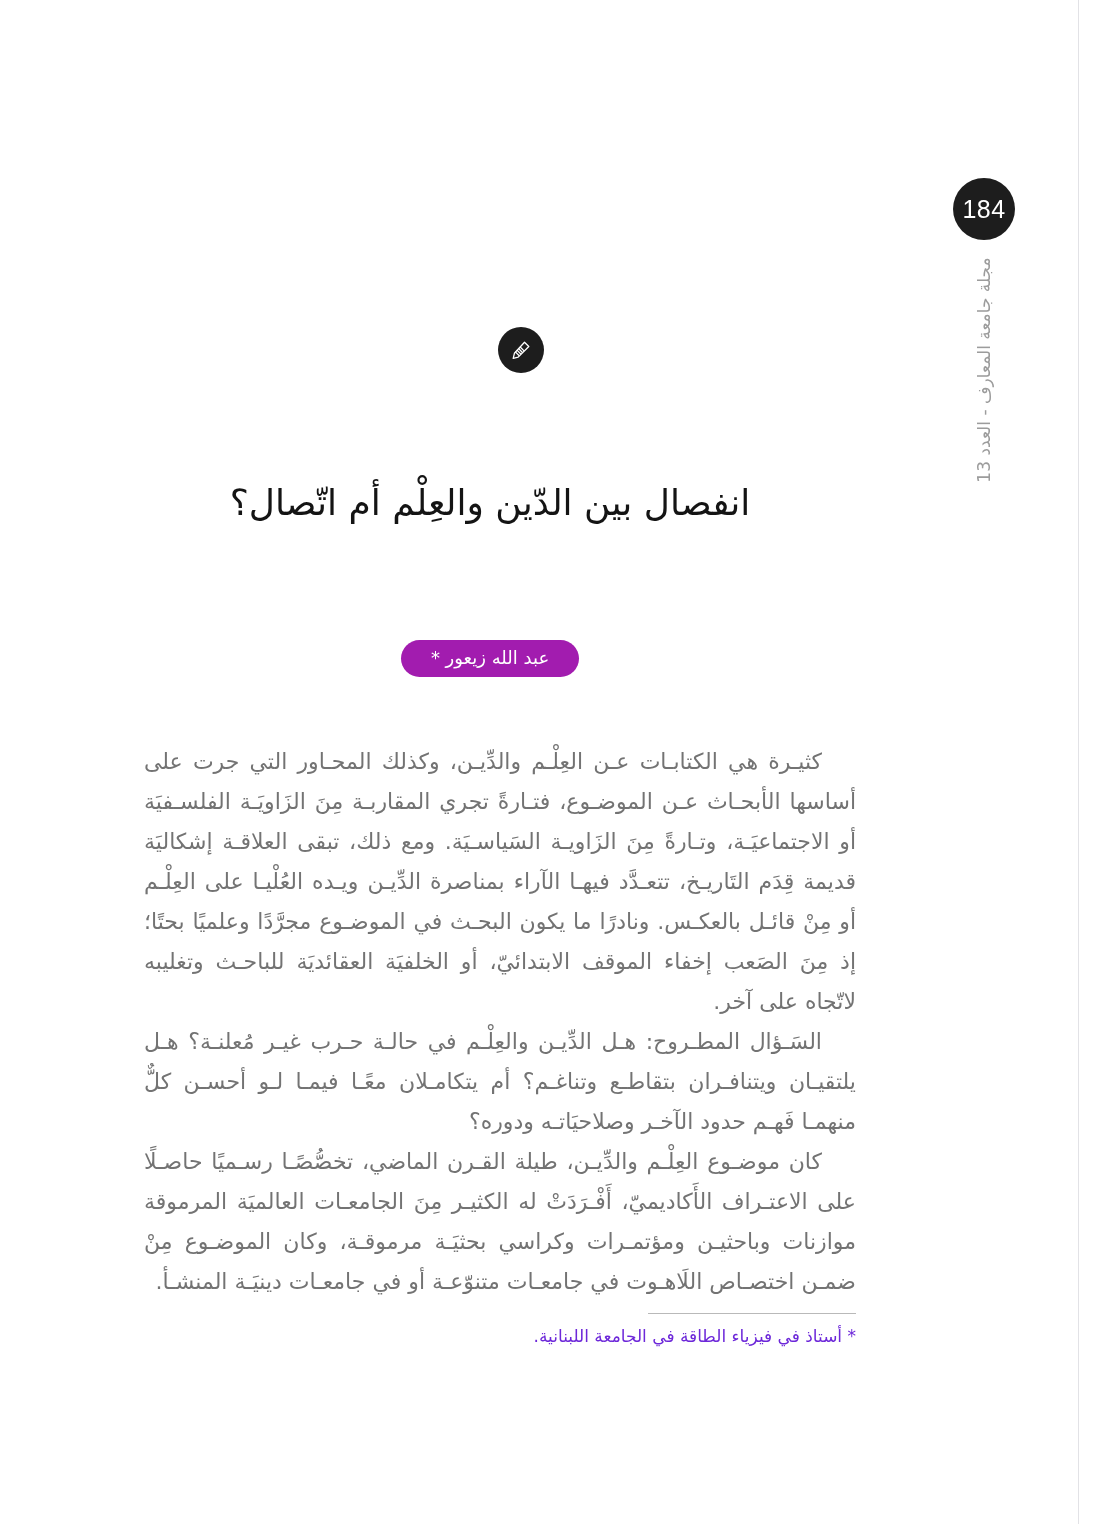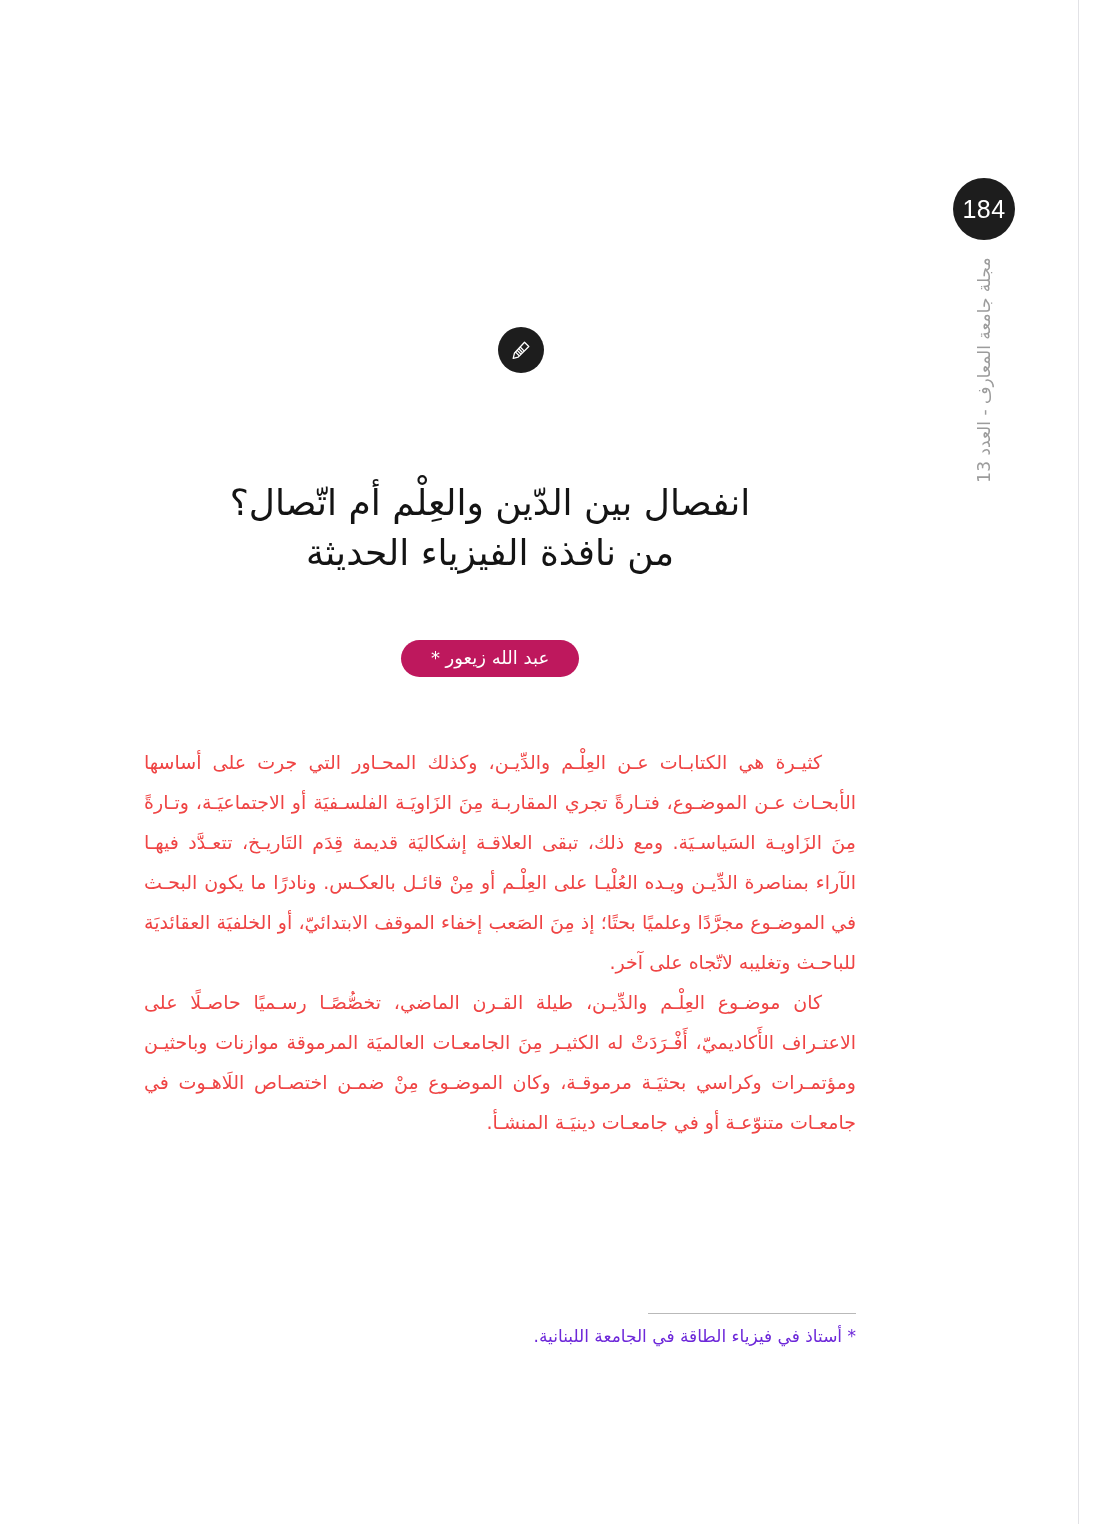--- a/index.html
+++ b/index.html
@@ -107,21 +107,21 @@
   
   .author-pill-wrap {
     position: absolute;
     top: 640px;
     left: 120px;
     width: 740px;
     display: flex;
     justify-content: center;
   }
   .author-pill {
-    background: #be185d;
+    background: #a21caf;
     color: #ffffff;
     border-radius: 999px;
     padding: 6px 30px 8px 30px;
     font-size: 18px;
     font-family: "DejaVu Sans", sans-serif;
     direction: rtl;
     line-height: 1.3;
     white-space: nowrap;
   }
 
@@ -130,23 +130,23 @@
     position: absolute;
     top: 742px;
     right: 244px; 
     width: 712px;
     direction: rtl;
     text-align: justify;
     text-justify: inter-word;
   }
   .para {
     font-family: "DejaVu Sans", sans-serif;
-    font-size: 19px;
+    font-size: 22px;
     line-height: 40px;
-    color: #ef4444;
+    color: #737373;
     margin: 0 0 0 0;
     text-align: justify;
     text-indent: 34px;
     letter-spacing: -0.1px;
   }
   .para + .para { margin-top: 0px; }
 
   
   .footnote-rule {
     position: absolute;
@@ -191,28 +191,28 @@
         <path d="M6.6 14.1 L10.0 17.5"></path>
         <path d="M8.2 12.4 L11.6 15.8"></path>
         <path d="M9.8 10.8 L13.2 14.2"></path>
         <path d="M11.4 9.2 L14.8 12.6"></path>
       </svg>
     </span>
   </div>
 
   <div class="title-block">
     <div class="title-line">انفصال بين الدّين والعِلْم أم اتّصال؟</div>
-    <div class="title-line">من نافذة الفيزياء الحديثة</div>
   </div>
 
   <div class="author-pill-wrap">
     <div class="author-pill">عبد الله زيعور *</div>
   </div>
 
   <div class="body-col">
     <p class="para">كثيـرة هي الكتابـات عـن العِلْـم والدِّيـن، وكذلك المحـاور التي جرت على أساسها الأبحـاث عـن الموضـوع، فتـارةً تجري المقاربـة مِنَ الزَاويَـة الفلسـفيَة أو الاجتماعيَـة، وتـارةً مِنَ الزَاويـة السَياسـيَة. ومع ذلك، تبقى العلاقـة إشكاليَة قديمة قِدَم التَاريـخ، تتعـدَّد فيهـا الآراء بمناصرة الدِّيـن ويـده العُلْيـا على العِلْـم أو مِنْ قائـل بالعكـس. ونادرًا ما يكون البحـث في الموضـوع مجرَّدًا وعلميًا بحتًا؛ إذ مِنَ الصَعب إخفاء الموقف الابتدائيّ، أو الخلفيَة العقائديَة للباحـث وتغليبه لاتّجاه على آخر.</p>
+    <p class="para">السَـؤال المطـروح: هـل الدِّيـن والعِلْـم في حالـة حـرب غيـر مُعلنـة؟ هـل يلتقيـان ويتنافـران بتقاطـع وتناغـم؟ أم يتكامـلان معًـا فيمـا لـو أحسـن كلٌّ منهمـا فَهـم حدود الآخـر وصلاحيَاتـه ودوره؟</p>
     <p class="para">كان موضـوع العِلْـم والدِّيـن، طيلة القـرن الماضي، تخصُّصًـا رسـميًا حاصـلًا على الاعتـراف الأَكاديميّ، أَفْـرَدَتْ له الكثيـر مِنَ الجامعـات العالميَة المرموقة موازنات وباحثيـن ومؤتمـرات وكراسي بحثيَـة مرموقـة، وكان الموضـوع مِنْ ضمـن اختصـاص اللَاهـوت في جامعـات متنوّعـة أو في جامعـات دينيَـة المنشـأ.</p>
   </div>
 
   <div class="footnote-rule"></div>
   <div class="footnote">* أستاذ في فيزياء الطاقة في الجامعة اللبنانية.</div>
 
 </div>
 
 </body></html>

